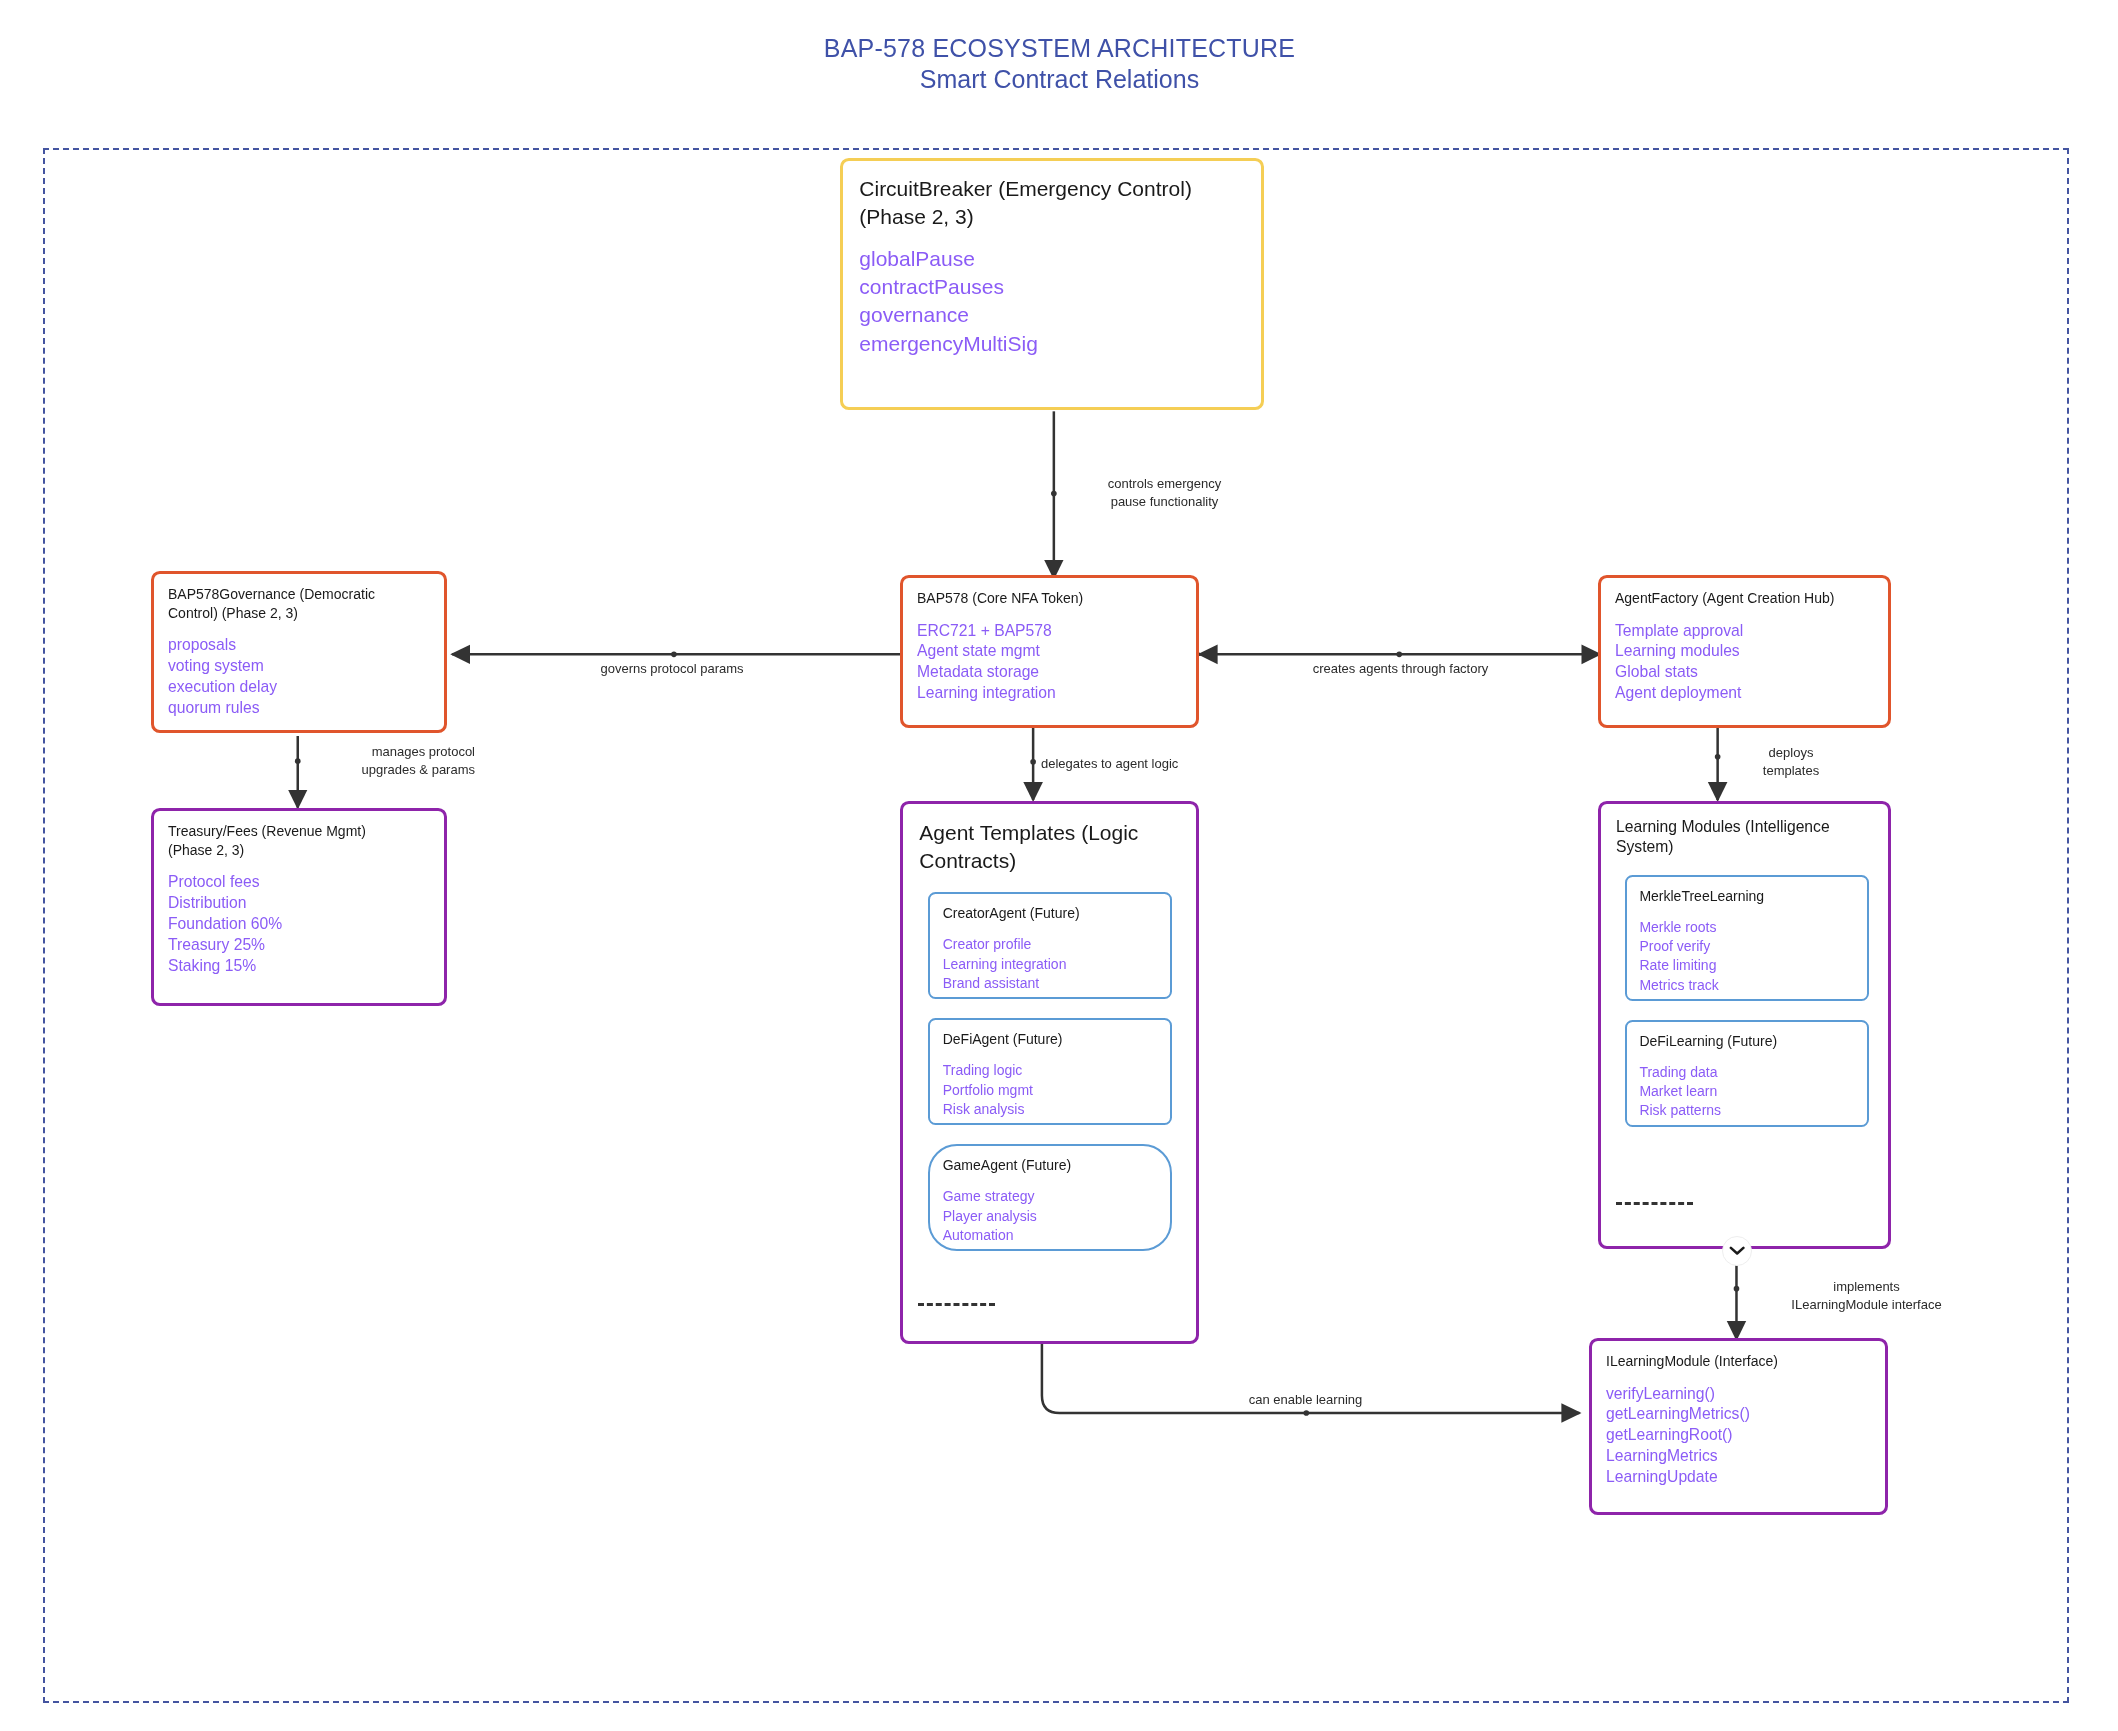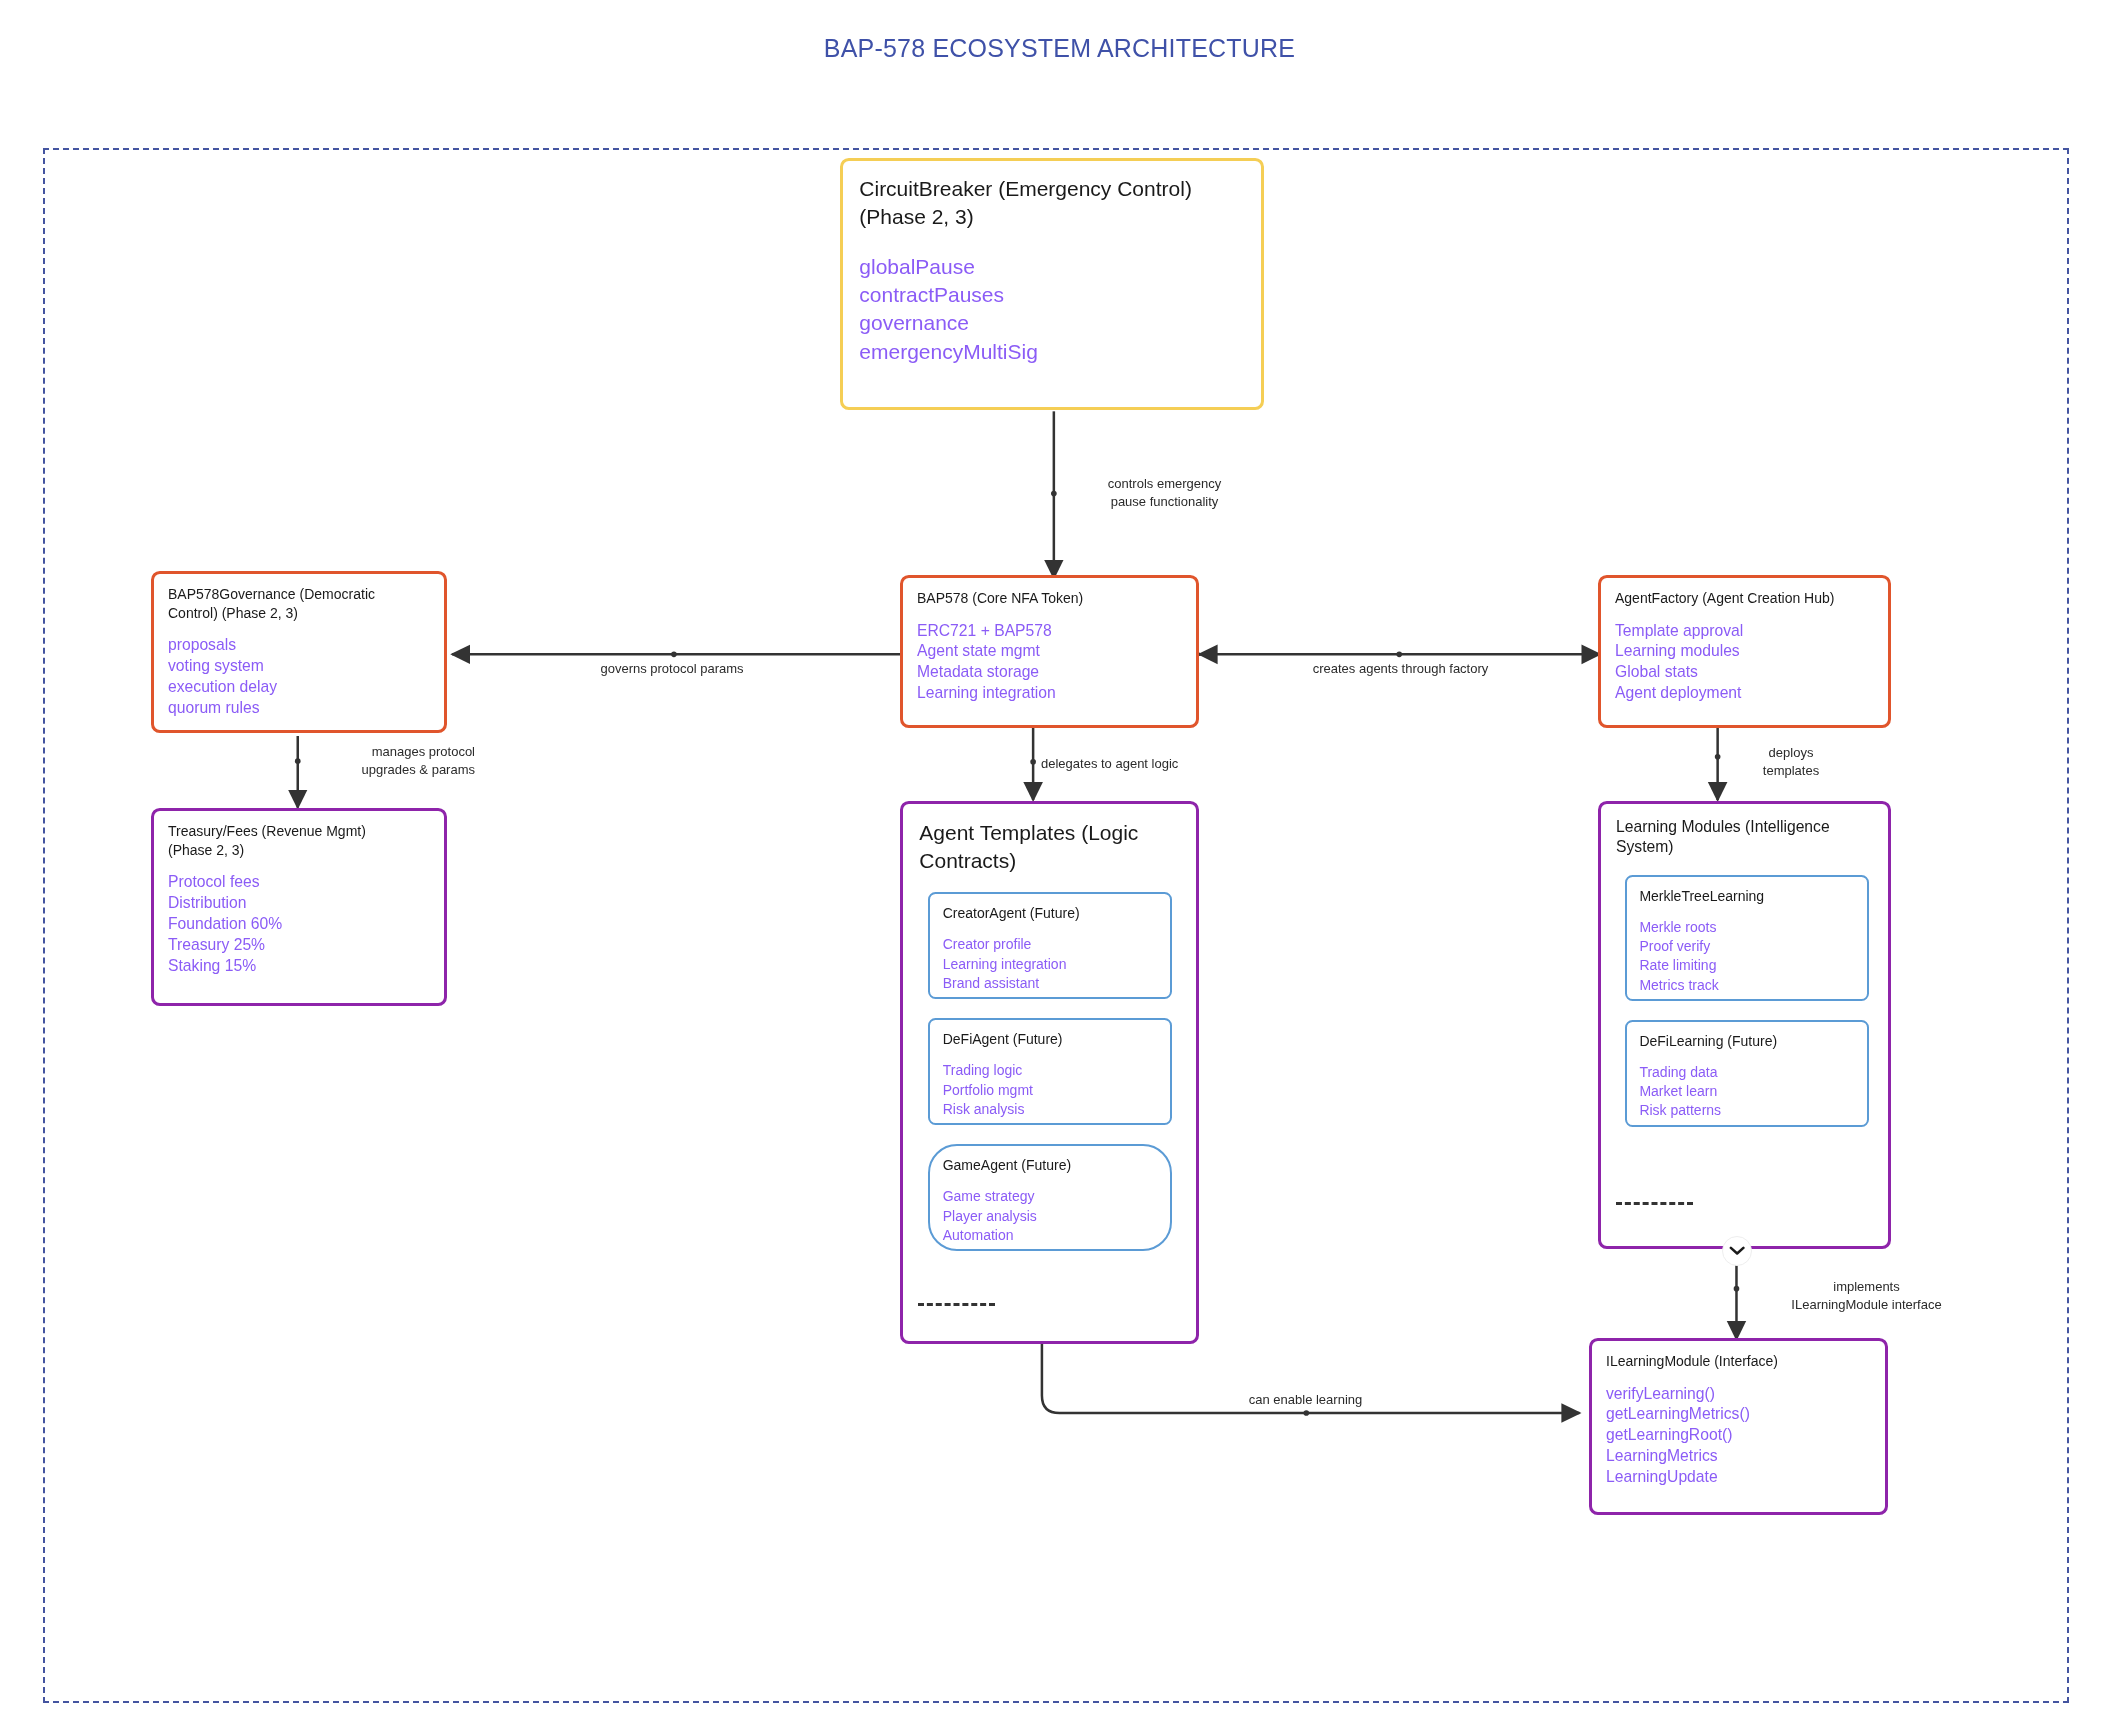--- a/index.html
+++ b/index.html
@@ -63,21 +63,21 @@
     color: #8b5cf6;
     white-space: pre-line;
   }
   .node-title.lg { font-size: 21px; line-height: 1.35; }
   .node-lines.lg { font-size: 21px; line-height: 1.35; }
   .node-title.sm { font-size: 14px; line-height: 1.33; }
   .node-lines.sm { font-size: 14px; line-height: 1.38; }
 
   .pad { padding: 14px 16.3px; }
   .gap-title { margin-bottom: 19px; }
-  .gap-title.lg { margin-bottom: 21px; }
+  .gap-title.lg { margin-bottom: 13px; }
   .gap-title.sm { margin-bottom: 12.6px; }
 
   
   .edge-label {
     position: absolute;
     font-size: 13px;
     line-height: 1.35;
     color: #2b2b2b;
     white-space: pre-line;
     text-align: center;
@@ -108,20 +108,21 @@
     pointer-events: none;
   }
 </style>
 </head>
 <body>
 
 <div id="canvas">
 
   <div class="title-block">
     <div class="title-line1">BAP-578 ECOSYSTEM ARCHITECTURE</div>
+    <div class="title-line2">Smart Contract Relations</div>
   </div>
 
   <div class="outer-boundary"></div>
 
   <svg class="edges" viewBox="0 0 3374 2758">
     <defs>
       <marker id="arrow" markerWidth="9" markerHeight="9" refX="7.2" refY="4.5" orient="auto" markerUnits="strokeWidth">
         <path d="M0,0.6 L8,4.5 L0,8.4 z" fill="#333333"></path>
       </marker>
       <marker id="arrow-start" markerWidth="9" markerHeight="9" refX="1.8" refY="4.5" orient="auto" markerUnits="strokeWidth">

